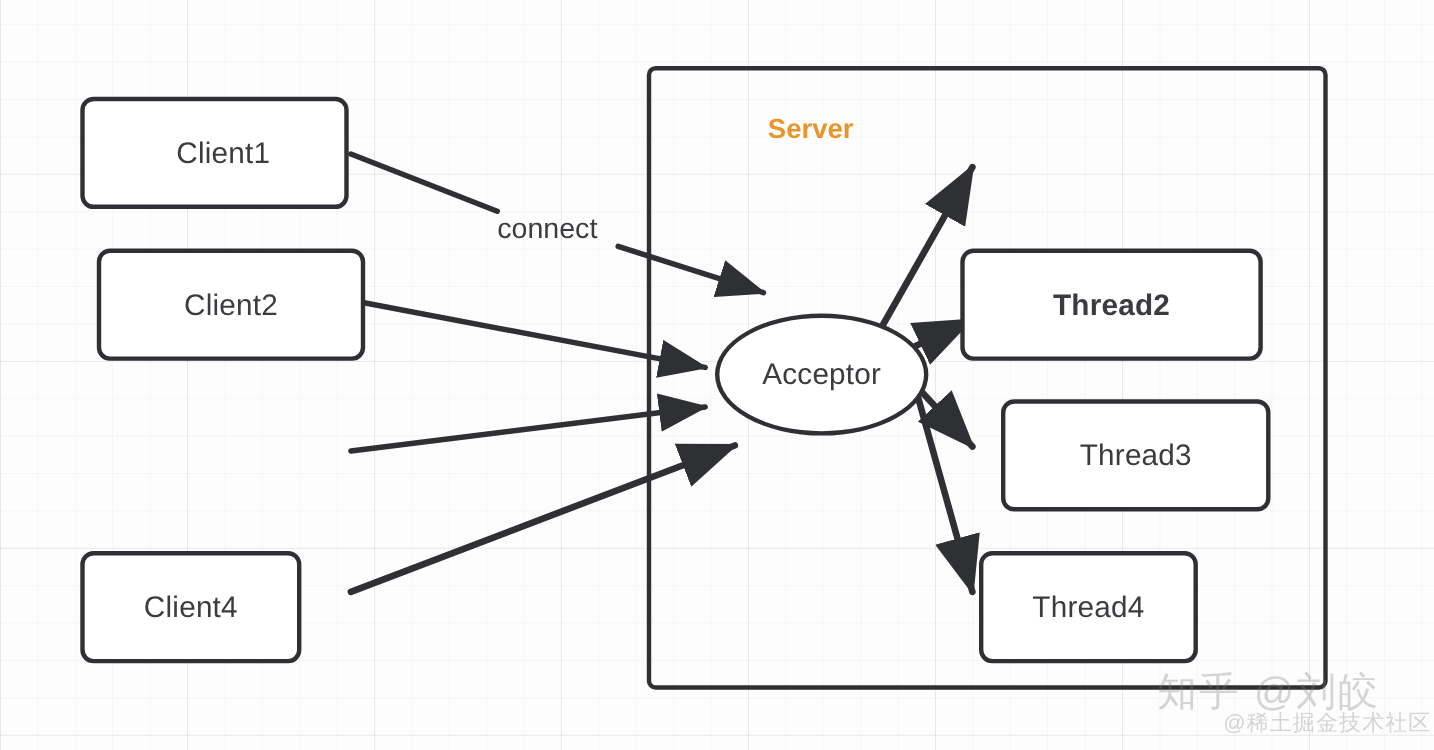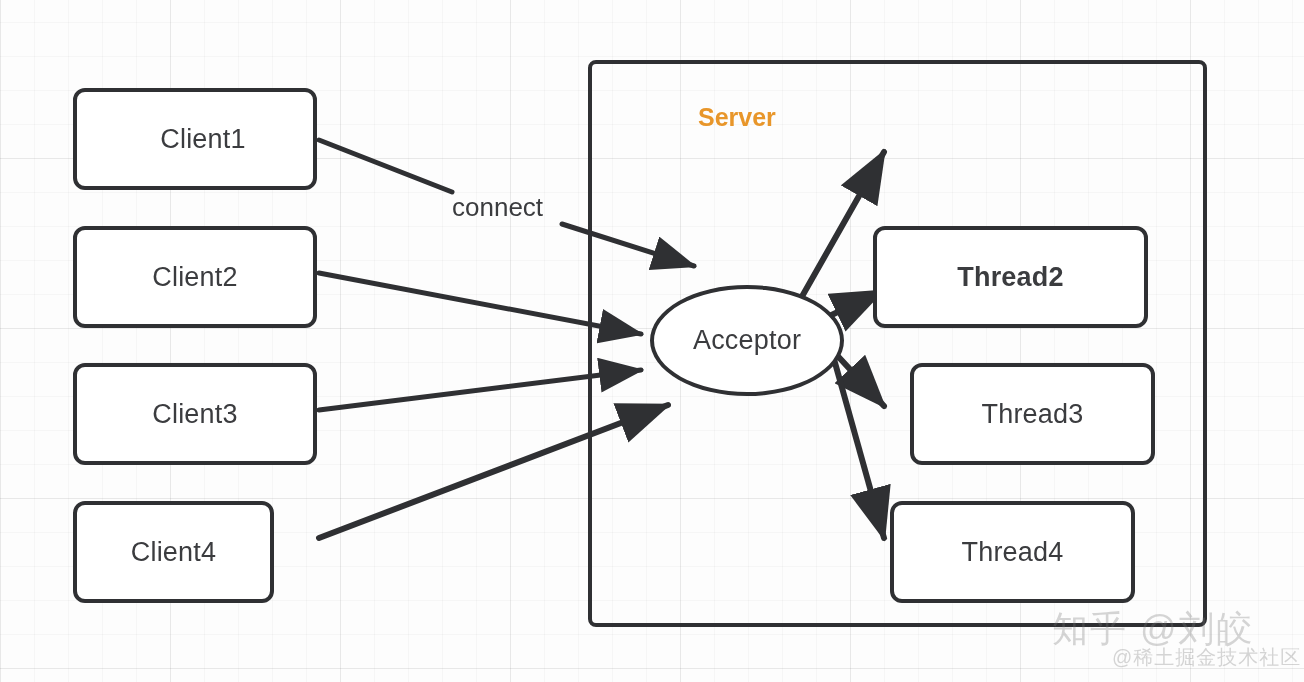--- a/index.html
+++ b/index.html
@@ -128,27 +128,24 @@
 
     <line x1="834" y1="352" x2="884" y2="406" stroke="#2f3033" stroke-width="6" stroke-linecap="round" marker-end="url(#arrowhead)"></line>
 
     <line x1="832" y1="352" x2="884" y2="538" stroke="#2f3033" stroke-width="6" stroke-linecap="round" marker-end="url(#arrowhead)"></line>
   </svg>
 
   <div class="node" style="left:73px; top:88px; width:244px; height:102px;padding-left:16px;">
     <span class="node-label">Client1</span>
   </div>
 
-  <div class="node" style="left:73px; top:226px; width:244px; height:102px;">
+  <div class="node" style="left:88px; top:226px; width:244px; height:102px;">
     <span class="node-label">Client2</span>
   </div>
 
-  <div class="node" style="left:73px; top:363px; width:244px; height:102px;">
-    <span class="node-label">Client3</span>
-  </div>
 
   <div class="node" style="left:73px; top:501px; width:201px; height:102px;">
     <span class="node-label">Client4</span>
   </div>
 
   <div class="container-node" style="left:588px; top:60px; width:619px; height:567px;"></div>
 
   <div class="container-title" style="left:654px; top:103px;">Server</div>
 
   <div class="ellipse-node" style="left:650px; top:285px; width:194px; height:111px;">
@@ -157,21 +154,21 @@
 
 
   <div class="node" style="left:873px; top:226px; width:275px; height:102px;font-weight:bold;">
     <span class="node-label">Thread2</span>
   </div>
 
   <div class="node" style="left:890px; top:363px; width:245px; height:102px;margin-left:20px;">
     <span class="node-label">Thread3</span>
   </div>
 
-  <div class="node" style="left:890px; top:501px; width:245px; height:102px;">
+  <div class="node" style="left:890px; top:501px; width:199px; height:102px;">
     <span class="node-label">Thread4</span>
   </div>
 
   <div class="edge-label" style="left:452px; top:192px;">connect</div>
 
   <div class="watermark watermark-main" style="left:1052px; top:605px;">知乎 @刘皎</div>
 
   <div class="watermark watermark-sub" style="left:1112px; top:644px;">@稀土掘金技术社区</div>
 
 </div>

